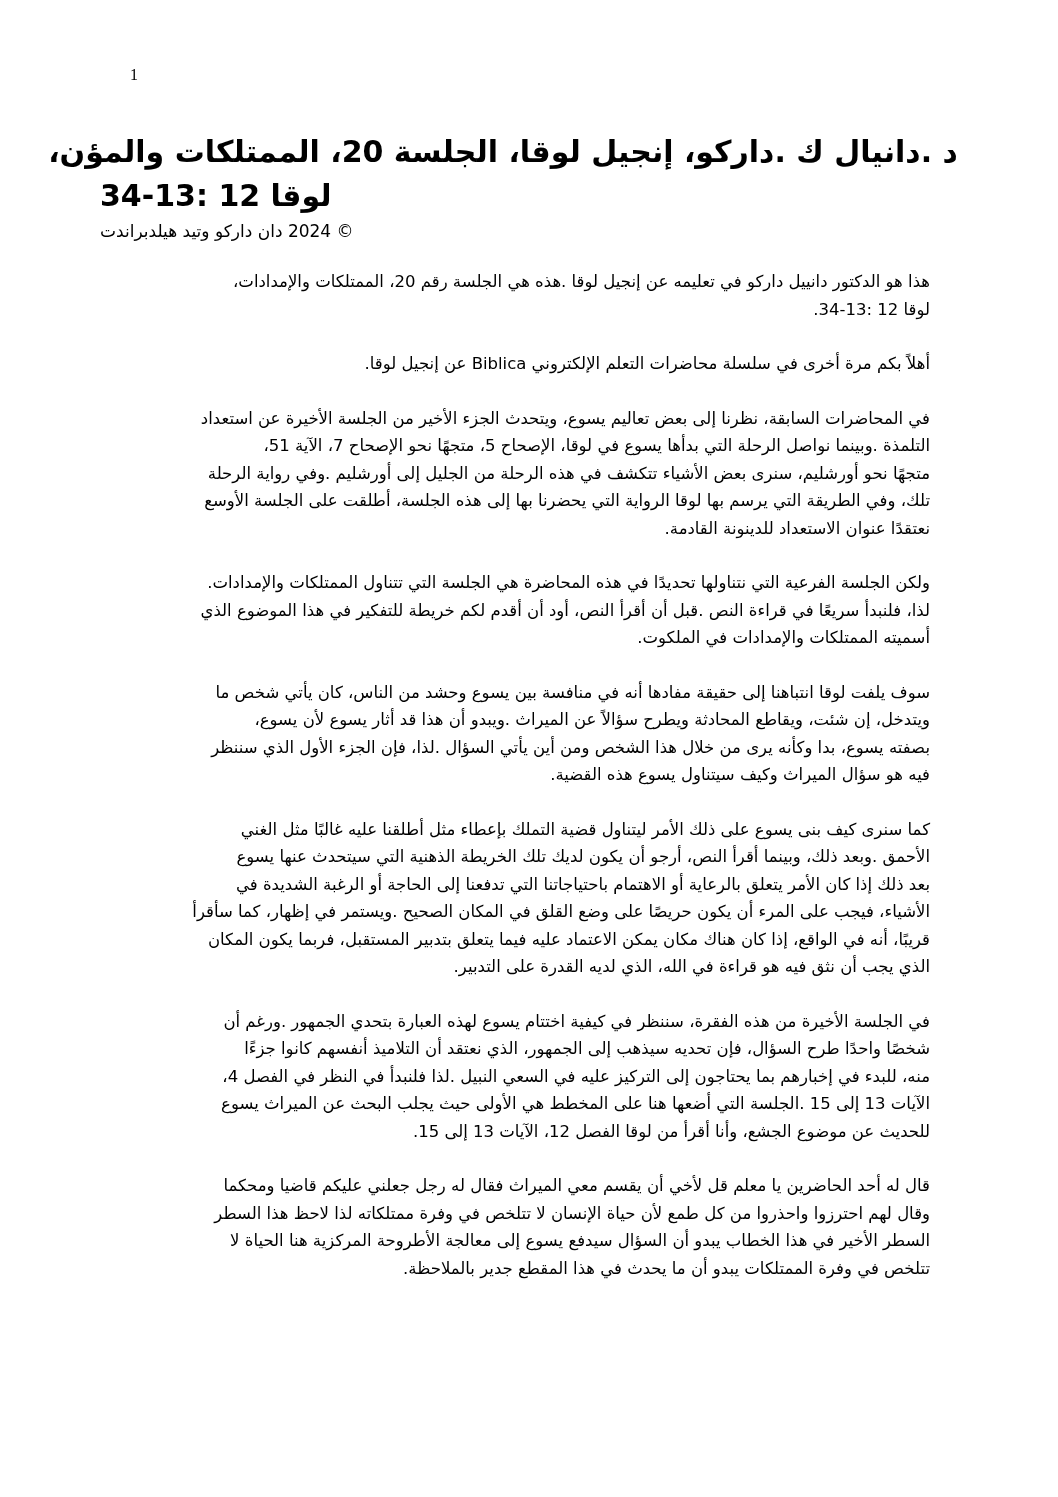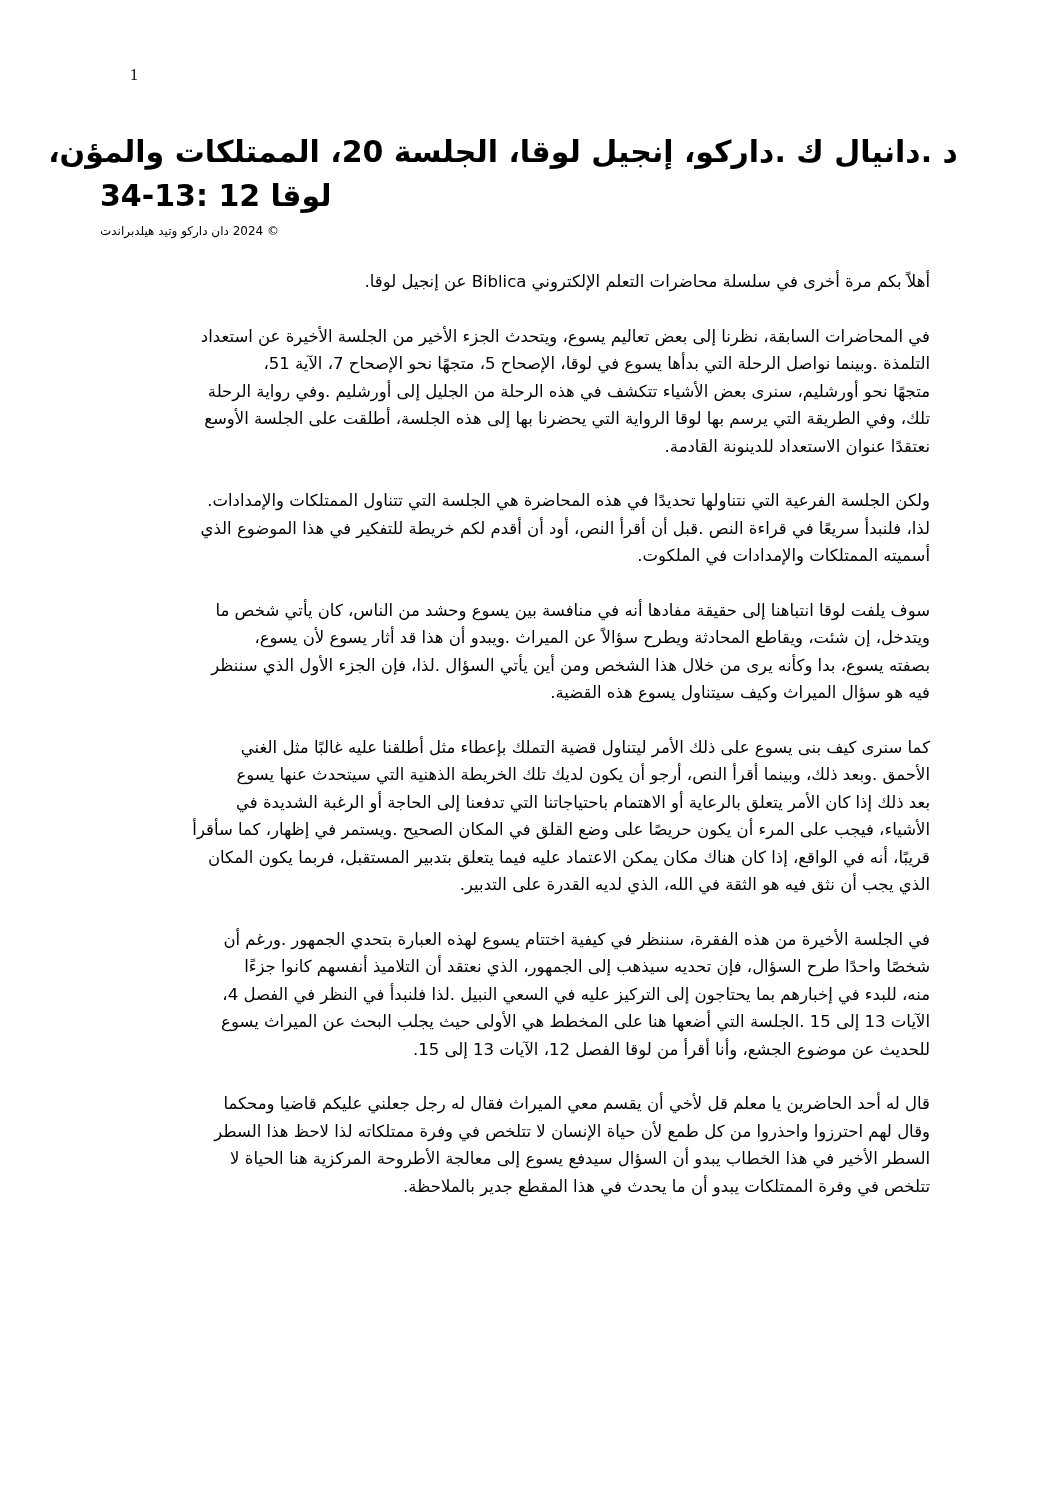--- a/index.html
+++ b/index.html
@@ -10,21 +10,21 @@
   }
   .title-block {
     position: absolute; left: 100px; top: 130px; width: 858px;
     text-align: left; direction: rtl;
   }
   .title {
     font-family: "DejaVu Sans", sans-serif; font-weight: bold;
     font-size: 30px; line-height: 44px; margin: 0;
   }
   .subtitle {
-    font-family: "DejaVu Sans", sans-serif; font-size: 12px;
+    font-family: "DejaVu Sans", sans-serif; font-size: 17px;
     line-height: 26px; margin-top: 0px;
   }
   .body-text {
     position: absolute; left: 130px; top: 268px; width: 800px;
     direction: rtl; text-align: right;
     font-family: "DejaVu Sans", sans-serif; font-size: 16.5px; line-height: 27.5px;
   }
   .para { margin: 0 0 27px 0; }
   .line { display: block; white-space: nowrap; }
 </style>
@@ -35,20 +35,24 @@
 
 <div class="title-block">
   <h1 class="title">
     <span class="line">د .دانيال ك .داركو، إنجيل لوقا، الجلسة 20، الممتلكات والمؤن،</span>
     <span class="line">لوقا 12 :13-34</span>
   </h1>
   <div class="subtitle">© 2024 دان داركو وتيد هيلدبراندت</div>
 </div>
 
 <div class="body-text">
+  <p class="para">
+    <span class="line">هذا هو الدكتور دانييل داركو في تعليمه عن إنجيل لوقا .هذه هي الجلسة رقم 20، الممتلكات والإمدادات،</span>
+    <span class="line">لوقا 12 :13-34.</span>
+  </p>
   <p class="para">
     <span class="line">أهلاً بكم مرة أخرى في سلسلة محاضرات التعلم الإلكتروني Biblica عن إنجيل لوقا.</span>
   </p>
   <p class="para">
     <span class="line">في المحاضرات السابقة، نظرنا إلى بعض تعاليم يسوع، ويتحدث الجزء الأخير من الجلسة الأخيرة عن استعداد</span>
     <span class="line">التلمذة .وبينما نواصل الرحلة التي بدأها يسوع في لوقا، الإصحاح 5، متجهًا نحو الإصحاح 7، الآية 51،</span>
     <span class="line">متجهًا نحو أورشليم، سنرى بعض الأشياء تتكشف في هذه الرحلة من الجليل إلى أورشليم .وفي رواية الرحلة</span>
     <span class="line">تلك، وفي الطريقة التي يرسم بها لوقا الرواية التي يحضرنا بها إلى هذه الجلسة، أطلقت على الجلسة الأوسع</span>
     <span class="line">نعتقدًا عنوان الاستعداد للدينونة القادمة.</span>
   </p>
@@ -62,21 +66,21 @@
     <span class="line">ويتدخل، إن شئت، ويقاطع المحادثة ويطرح سؤالاً عن الميراث .ويبدو أن هذا قد أثار يسوع لأن يسوع،</span>
     <span class="line">بصفته يسوع، بدا وكأنه يرى من خلال هذا الشخص ومن أين يأتي السؤال .لذا، فإن الجزء الأول الذي سننظر</span>
     <span class="line">فيه هو سؤال الميراث وكيف سيتناول يسوع هذه القضية.</span>
   </p>
   <p class="para">
     <span class="line">كما سنرى كيف بنى يسوع على ذلك الأمر ليتناول قضية التملك بإعطاء مثل أطلقنا عليه غالبًا مثل الغني</span>
     <span class="line">الأحمق .وبعد ذلك، وبينما أقرأ النص، أرجو أن يكون لديك تلك الخريطة الذهنية التي سيتحدث عنها يسوع</span>
     <span class="line">بعد ذلك إذا كان الأمر يتعلق بالرعاية أو الاهتمام باحتياجاتنا التي تدفعنا إلى الحاجة أو الرغبة الشديدة في</span>
     <span class="line">الأشياء، فيجب على المرء أن يكون حريصًا على وضع القلق في المكان الصحيح .ويستمر في إظهار، كما سأقرأ</span>
     <span class="line">قريبًا، أنه في الواقع، إذا كان هناك مكان يمكن الاعتماد عليه فيما يتعلق بتدبير المستقبل، فربما يكون المكان</span>
-    <span class="line">الذي يجب أن نثق فيه هو الثقة في الله، الذي لديه القدرة على التدبير.</span>
+    <span class="line">الذي يجب أن نثق فيه هو قراءة في الله، الذي لديه القدرة على التدبير.</span>
   </p>
   <p class="para">
     <span class="line">في الجلسة الأخيرة من هذه الفقرة، سننظر في كيفية اختتام يسوع لهذه العبارة بتحدي الجمهور .ورغم أن</span>
     <span class="line">شخصًا واحدًا طرح السؤال، فإن تحديه سيذهب إلى الجمهور، الذي نعتقد أن التلاميذ أنفسهم كانوا جزءًا</span>
     <span class="line">منه، للبدء في إخبارهم بما يحتاجون إلى التركيز عليه في السعي النبيل .لذا فلنبدأ في النظر في الفصل 4،</span>
     <span class="line">الآيات 13 إلى 15 .الجلسة التي أضعها هنا على المخطط هي الأولى حيث يجلب البحث عن الميراث يسوع</span>
     <span class="line">للحديث عن موضوع الجشع، وأنا أقرأ من لوقا الفصل 12، الآيات 13 إلى 15.</span>
   </p>
   <p class="para">
     <span class="line">قال له أحد الحاضرين يا معلم قل لأخي أن يقسم معي الميراث فقال له رجل جعلني عليكم قاضيا ومحكما</span>

